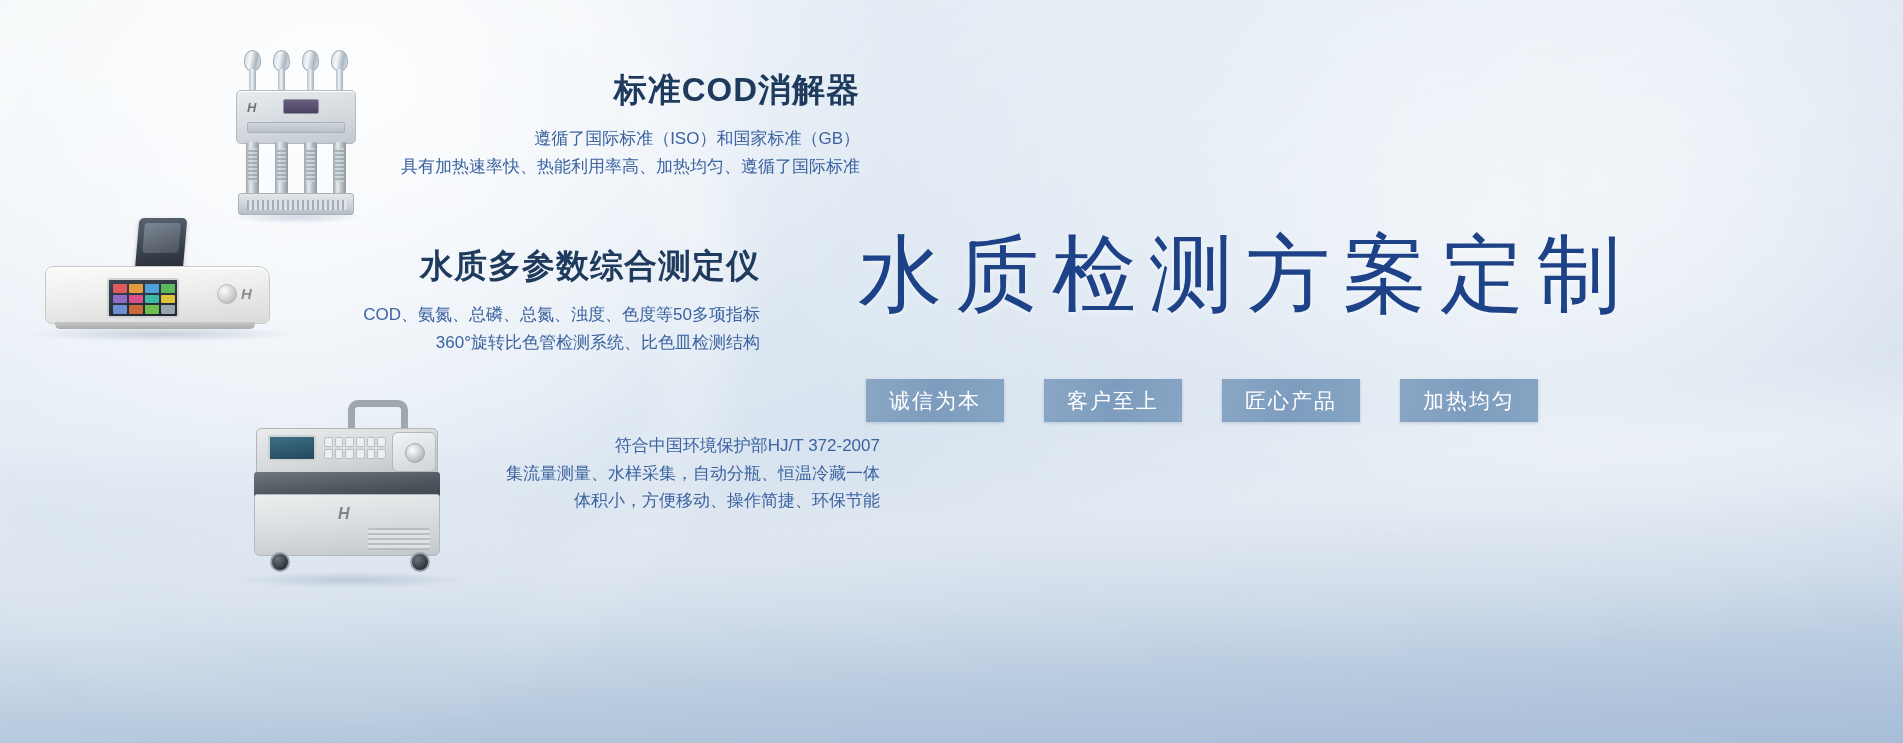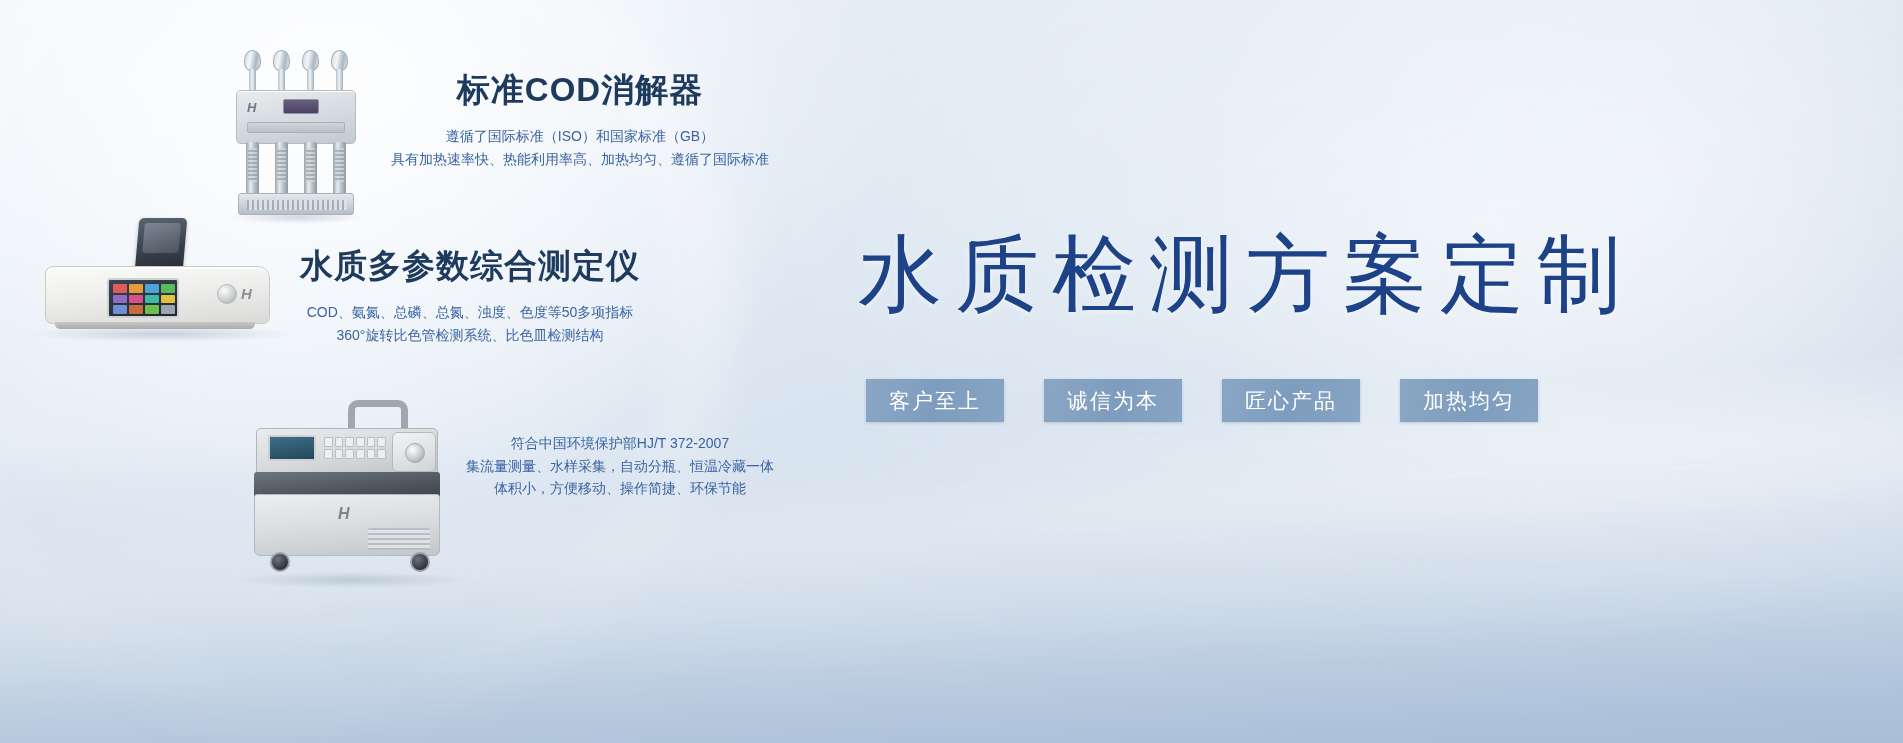--- a/index.html
+++ b/index.html
@@ -38,28 +38,28 @@
   .wave-1{bottom:60px;transform:rotate(-4deg);}
   .wave-2{bottom:0px;transform:rotate(-2.2deg);opacity:.8;}
   .wave-3{bottom:130px;transform:rotate(-6deg);opacity:.45;height:160px;}
   .hglow{
     position:absolute;left:0;bottom:0;width:100%;height:300px;
     background:linear-gradient(180deg, rgba(170,192,216,0) 0%, rgba(163,186,212,.35) 60%, rgba(152,177,206,.55) 100%);
     pointer-events:none;
   }
 
   
-  .block{position:absolute;text-align:center;}
+  .block{position:absolute;text-align:right;}
   .block .title{
     color:#1e3a5c;font-weight:bold;letter-spacing:1px;
     font-size:33px;line-height:1.1;white-space:nowrap;
   }
   .block .lines{margin-top:17px;}
   .block .lines div{
-    color:#3b63a0;font-size:14px;line-height:1.62;white-space:nowrap;
+    color:#3b63a0;font-size:17px;line-height:1.62;white-space:nowrap;
   }
 
   #blk-1{left:300px;top:72px;width:560px;}
   #blk-2{left:180px;top:248px;width:580px;}
   #blk-3{left:360px;top:415px;width:520px;}
 
   
   .hero{
     position:absolute;left:858px;top:232px;
     font-size:84px;font-weight:normal;color:#1d4287;
@@ -365,19 +365,19 @@
     <div class="lines">
       <div>符合中国环境保护部HJ/T 372-2007</div>
       <div>集流量测量、水样采集，自动分瓶、恒温冷藏一体</div>
       <div>体积小，方便移动、操作简捷、环保节能</div>
     </div>
   </div>
 
   <div class="hero">水质检测方案定制</div>
 
   <div class="badges">
+    <div class="badge">诚信为本</div>
     <div class="badge">客户至上</div>
-    <div class="badge">诚信为本</div>
     <div class="badge">匠心产品</div>
     <div class="badge">加热均匀</div>
   </div>
 
 </div>
 
 </body></html>

